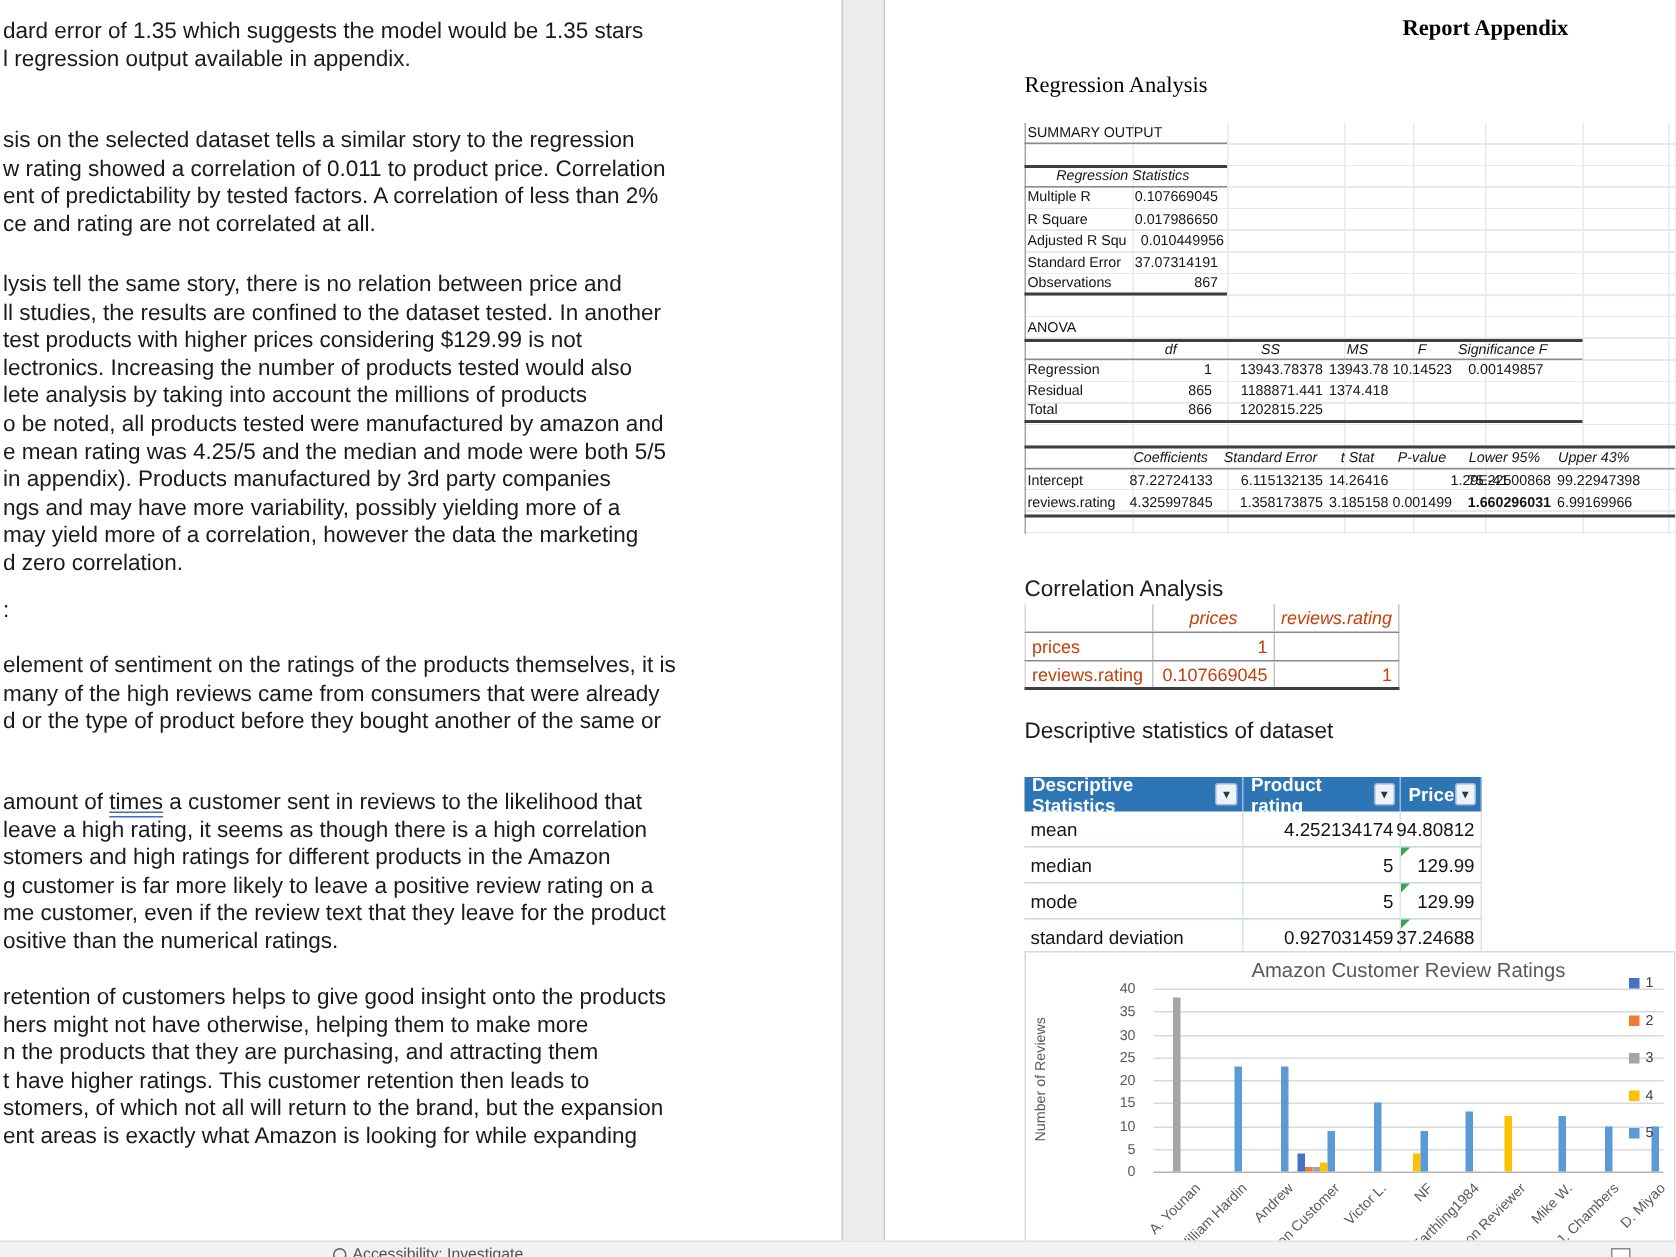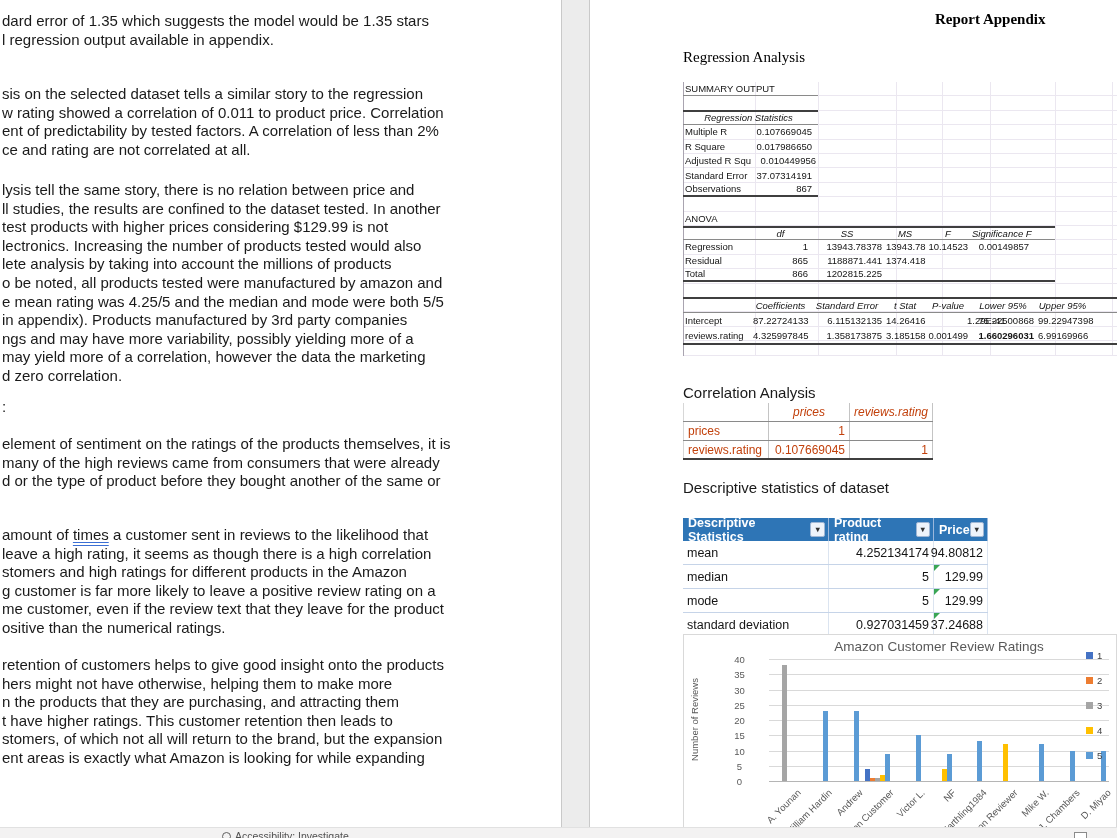--- a/index.html
+++ b/index.html
@@ -56,21 +56,21 @@
   .tri{position:absolute;left:0;top:0;width:0;height:0;
        border-top:6px solid #3aa655;border-right:6px solid transparent;}
 
   
   .chart{position:absolute;left:683px;top:634px;width:434px;height:204px;background:#fff;
          border:1px solid #d9d9d9;box-sizing:border-box;}
   .chart-title{position:absolute;left:85px;top:4px;width:340px;text-align:center;
                font-size:13.5px;color:#595959;}
   .gridline{position:absolute;height:1px;background:#d9d9d9;}
   .axisline{position:absolute;height:1px;background:#b5b5b5;}
-  .ytick{position:absolute;width:35px;text-align:center;font-size:9.5px;color:#595959;}
+  .ytick{position:absolute;width:35px;text-align:right;font-size:9.5px;color:#595959;}
   .ylabel{position:absolute;left:-44px;top:78px;width:110px;height:13px;text-align:center;
           font-size:9.5px;color:#595959;transform:rotate(-90deg);}
   .bar{position:absolute;width:5px;}
   .xlab{position:absolute;font-size:9.5px;color:#595959;white-space:nowrap;
         transform:translateX(-100%) rotate(-45deg);transform-origin:100% 0;}
   .lg-entry{position:absolute;left:402px;display:flex;align-items:center;height:12px;}
   .lg-sq{width:7px;height:7px;margin-right:4px;}
   .lg-txt{font-size:9.5px;color:#404040;}
 
   
@@ -221,21 +221,21 @@
       </div>
     </div>
   <div class="xl-table" style="left:683px;top:297px;width:434px;">
       <div class="xl-row b-top-thick b-bot-thin" style="height: 16px;">
         <div class="xl-cell ital ctr" style="width: 68px;"></div>
         <div class="xl-cell ital ctr" style="width: 59px;">Coefficients</div>
         <div class="xl-cell ital ctr" style="width: 74px;">Standard Error</div>
         <div class="xl-cell ital ctr" style="width: 42px;">t Stat</div>
         <div class="xl-cell ital ctr" style="width: 44px;">P-value</div>
         <div class="xl-cell ital ctr" style="width: 66px;">Lower 95%</div>
-        <div class="xl-cell ital ctr" style="width: 53px;">Upper 95%</div>
+        <div class="xl-cell ital ctr" style="width: 53px;">Upper 43%</div>
       </div>
       <div class="xl-row " style="height: 16px;">
         <div class="xl-cell " style="width: 68px;">Intercept</div>
         <div class="xl-cell num" style="width: 59px;">87.22724133</div>
         <div class="xl-cell num" style="width: 74px;">6.115132135</div>
         <div class="xl-cell num" style="width: 42px;">14.26416</div>
         <div class="xl-cell num" style="width: 44px; padding-left: 41px;">1.29E-41</div>
         <div class="xl-cell num" style="width: 66px;">75.22500868</div>
         <div class="xl-cell num" style="width: 53px;">99.22947398</div>
       </div>

